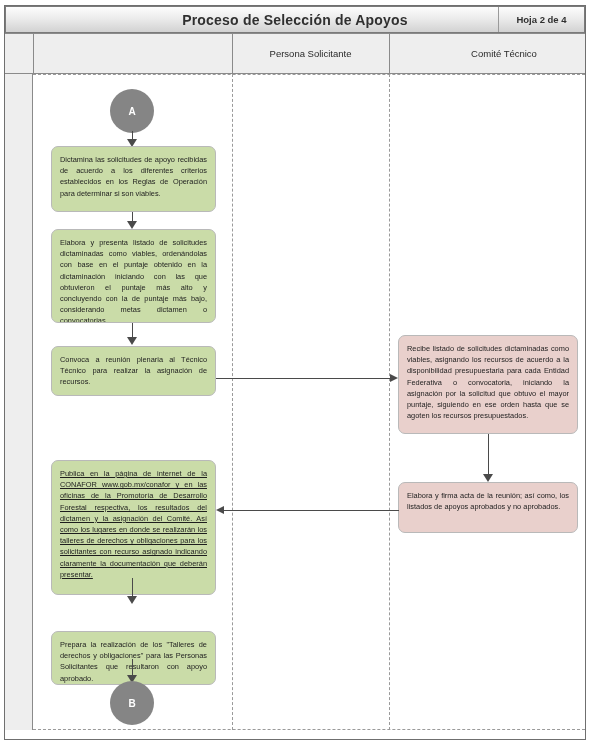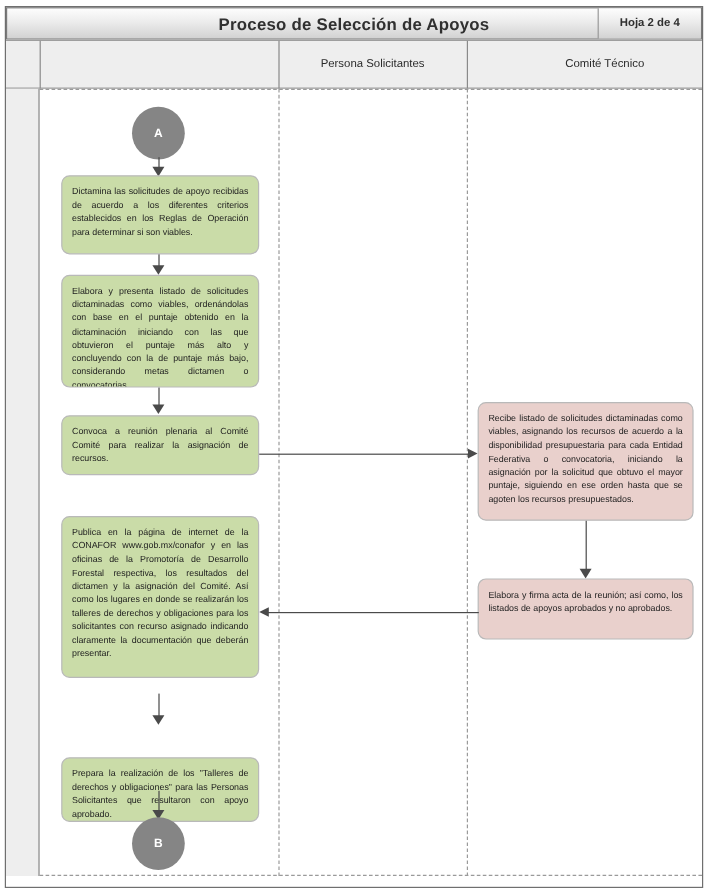--- a/index.html
+++ b/index.html
@@ -190,21 +190,21 @@
   <div class="titlebar">
     <div class="title-text">Proceso de Selección de Apoyos</div>
     <div class="sheet-cell">Hoja 2 de 4</div>
   </div>
 
   <div class="colheader">
     <div class="vline-head" style="left:28px;"></div>
     <div class="vline-head" style="left:227px;"></div>
     <div class="vline-head" style="left:384px;"></div>
 
-    <div class="colhead-cell" style="left:227px; width:157px;">Persona Solicitantes</div>
+    <div class="colhead-cell" style="left:227px; width:157px;">Persona Solicitante</div>
     <div class="colhead-cell" style="left:384px; width:196px;margin-left:17px;">Comité Técnico</div>
   </div>
 
   <div class="body-area">
 
     <div class="lane-strip"></div>
     <div class="dash-h" style="top:0px;"></div>
     <div class="dash-h" style="top:655px;"></div>
     <div class="dash-v" style="left:227px;"></div>
     <div class="dash-v" style="left:384px;"></div>
@@ -221,41 +221,41 @@
     <div class="head-down" style="left:122px; top:147px;"></div>
 
     <div class="node green" style="left:46px; top:155px; width:165px; height:94px;">
       <p>Elabora y presenta listado de solicitudes dictaminadas como viables, ordenándolas con base en el puntaje obtenido en la dictaminación iniciando con las que obtuvieron el puntaje más alto y concluyendo con la de puntaje más bajo, considerando metas dictamen o convocatorias.</p>
     </div>
 
     <div class="arrow-v" style="left:127px; top:249px; height:18px;"></div>
     <div class="head-down" style="left:122px; top:263px;"></div>
 
     <div class="node green" style="left:46px; top:272px; width:165px; height:50px;">
-      <p>Convoca a reunión plenaria al Comité Comité para realizar la asignación de recursos.</p>
+      <p>Convoca a reunión plenaria al Técnico Técnico para realizar la asignación de recursos.</p>
     </div>
 
     <div class="arrow-h" style="left:211px; top:304px; width:176px;"></div>
     <div class="head-right" style="left:385px; top:300px;"></div>
 
     <div class="node pink" style="left:393px; top:261px; width:180px; height:99px;">
       <p>Recibe listado de solicitudes dictaminadas como viables, asignando los recursos de acuerdo a la disponibilidad presupuestaria para cada Entidad Federativa o convocatoria, iniciando la asignación por la solicitud que obtuvo el mayor puntaje, siguiendo en ese orden hasta que se agoten los recursos presupuestados.</p>
     </div>
 
     <div class="arrow-v" style="left:483px; top:360px; height:46px;"></div>
     <div class="head-down" style="left:478px; top:400px;"></div>
 
     <div class="node pink" style="left:393px; top:408px; width:180px; height:51px;">
       <p>Elabora y firma acta de la reunión; así como, los listados de apoyos aprobados y no aprobados.</p>
     </div>
 
     <div class="arrow-h" style="left:218px; top:436px; width:176px;"></div>
     <div class="head-left" style="left:211px; top:432px;"></div>
 
-    <div class="node green" style="left:46px; top:356px; width:165px; height:135px;">
+    <div class="node green" style="left:46px; top:386px; width:165px; height:135px;text-decoration:underline;">
       <p>Publica en la página de internet de la CONAFOR www.gob.mx/conafor y en las oficinas de la Promotoría de Desarrollo Forestal respectiva, los resultados del dictamen y la asignación del Comité. Así como los lugares en donde se realizarán los talleres de derechos y obligaciones para los solicitantes con recurso asignado indicando claramente la documentación que deberán presentar.</p>
     </div>
 
     <div class="arrow-v" style="left:127px; top:504px; height:22px;"></div>
     <div class="head-down" style="left:122px; top:522px;"></div>
 
     <div class="node green" style="left:46px; top:557px; width:165px; height:54px;">
       <p>Prepara la realización de los "Talleres de derechos y obligaciones" para las Personas Solicitantes que resultaron con apoyo aprobado.</p>
     </div>
 

